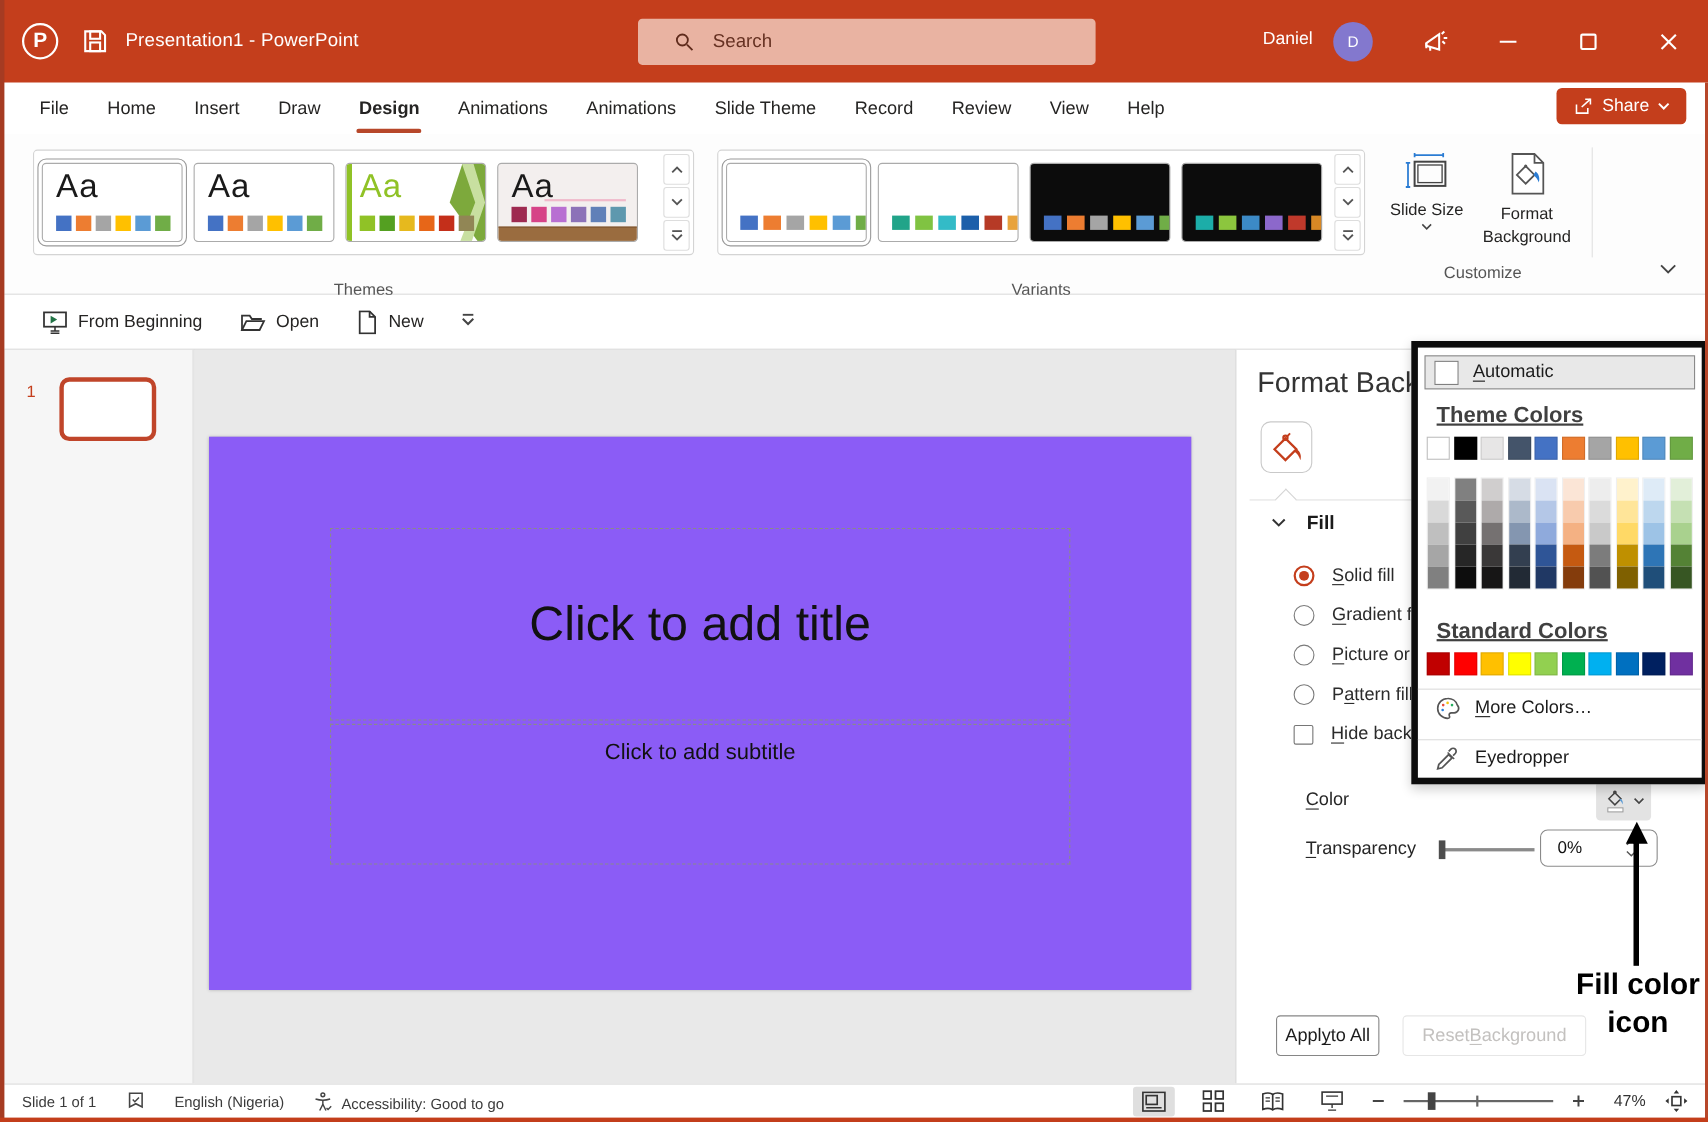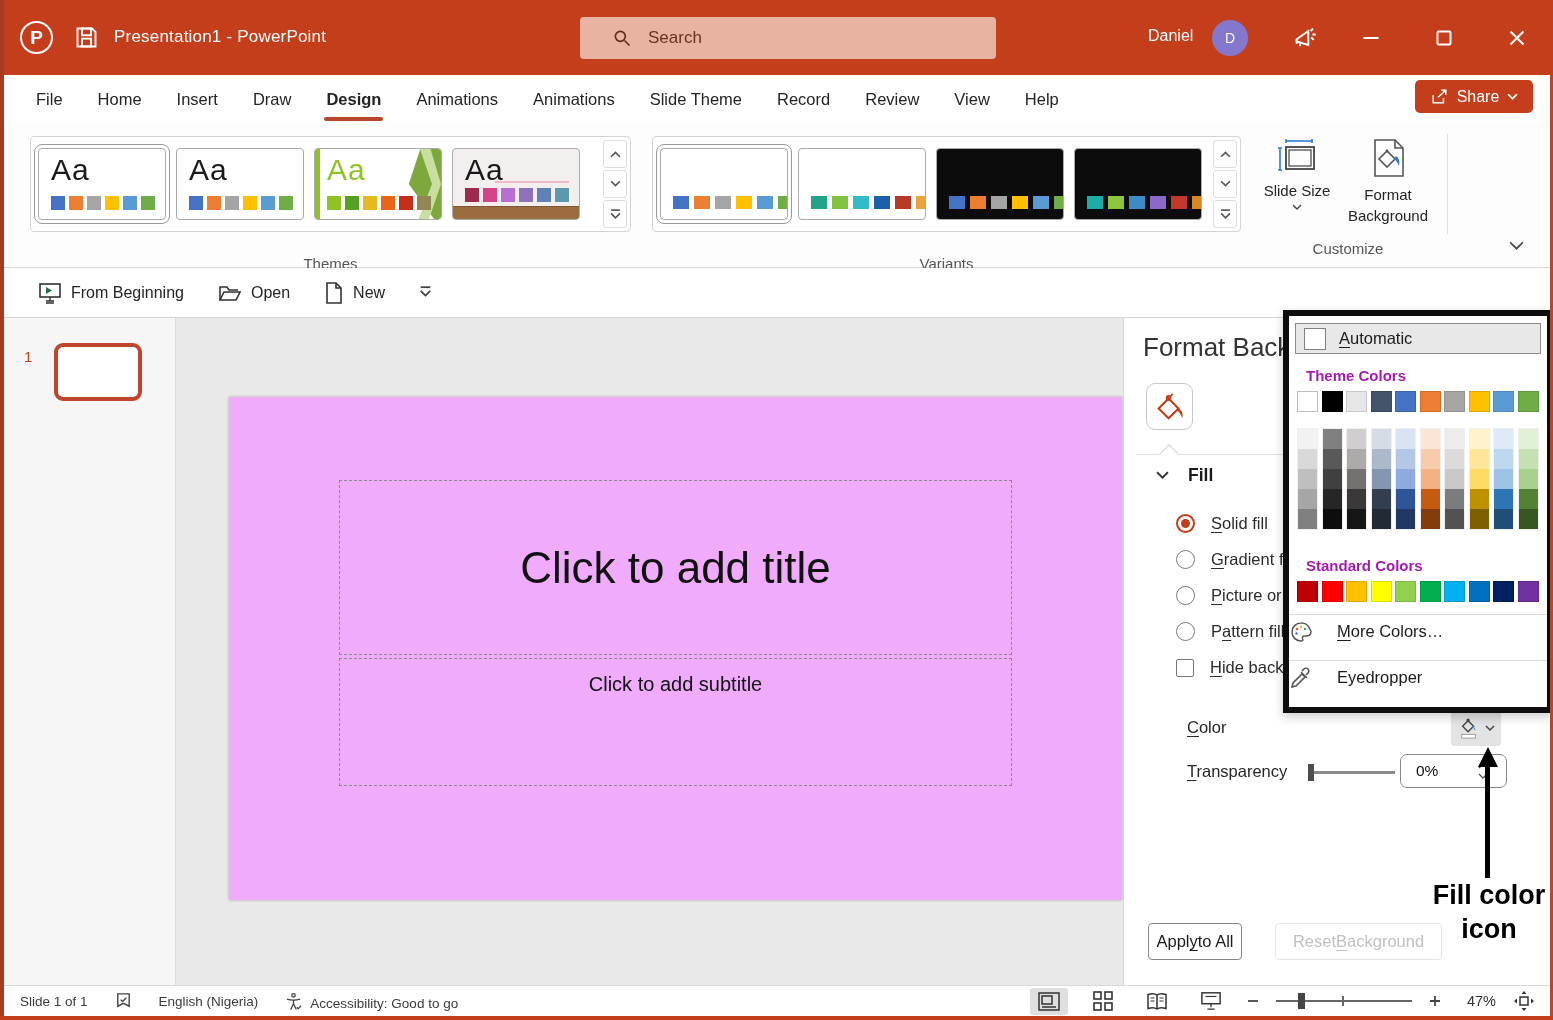--- a/index.html
+++ b/index.html
@@ -78,22 +78,22 @@
   .qb-item { display:flex; align-items:center; gap:9px; font-size:16px; color:#252423; padding:6px 10px; }
 
   
   .workarea { left:4px; top:318px; width:1546px; height:667px; background:#E9E9E9; }
   .thumb-panel { position:absolute; left:0; top:0; width:172px; height:667px; background:#F6F6F6;
                  border-right:1px solid #DCDCDC; }
   .thumb-num { position:absolute; left:20px; top:30px; color:#C43E1C; font-size:15px; }
   .slide-thumb { position:absolute; left:50px; top:25px; width:88px; height:58px; background:#fff;
                  border:4px solid #C0452A; border-radius:9px; }
   .canvas { position:absolute; left:173px; top:0; width:945px; height:667px; background:#E9E9E9; }
-  .slide { position:absolute; left:13px; top:79px; width:893px; height:503px; background:#f0abfc;
-           box-shadow:0 0 3px rgba(0,0,0,.25);margin-left:39px; }
+  .slide { position:absolute; left:13px; top:79px; width:893px; height:503px; background:#8b5cf6;
+           box-shadow:0 0 3px rgba(0,0,0,.25); }
   .ph { position:absolute; left:110px; width:673px; border:1.5px dashed #8A8A8A; }
   .ph-title { top:83px; height:175px; display:flex; align-items:center; justify-content:center;
               font-size:44px; font-weight:300; color:#111; }
   .ph-sub { top:261px; height:128px; display:flex; justify-content:center; padding-top:14px;
             font-size:20px; color:#111; }
 
   
   .fmt-panel { position:absolute; left:1119px; top:0; width:427px; height:667px; background:#fff;
                border-left:1px solid #D5D5D5; }
   .fmt-title { position:absolute; left:19px; top:14px; font-size:26px; color:#333; }
@@ -115,39 +115,39 @@
                border-radius:4px; display:flex; align-items:center; justify-content:center; gap:5px; }
   .trans-label { position:absolute; left:63px; top:444px; font-size:16.5px; }
   .trans-track { position:absolute; left:187px; top:453px; width:84px; height:2.5px; background:#8A8A8A; }
   .trans-thumb { position:absolute; left:184px; top:446px; width:6px; height:17px; background:#4D4D4D; }
   .trans-box { position:absolute; left:276px; top:436px; width:107px; height:34px; border:1px solid #8A8A8A;
                border-radius:7px; background:#fff; display:flex; align-items:center; }
   .trans-box input { border:none; outline:none; width:70px; padding-left:15px; font-size:15.5px;
                      font-family:"Liberation Sans",sans-serif; color:#111; background:transparent; }
   .btn { position:absolute; top:605px; height:37px; border-radius:4px; background:#fff; font-size:16.5px;
          display:flex; align-items:center; justify-content:center; }
-  .btn-apply { left:24px; width:94px; border:1px solid #868686; color:#1b1b1b; }
+  .btn-apply { left:36px; width:94px; border:1px solid #868686; color:#1b1b1b; }
   .btn-reset { left:151px; width:167px; border:1px solid #E6E6E6; color:#C3C1BF; }
   .ul { text-decoration:underline; text-underline-offset:2.5px; }
 
   
   .picker-frame { left:1283px; top:310px; width:270px; height:403px; border:6px solid #0D0D0D;
                   background:#fff; z-index:40; box-shadow:0 4px 10px rgba(0,0,0,.2); }
   .auto-row { margin:7px 6px 0 6px; height:31px; background:#E8E8E8; border:1px solid #8A8A8A;
               display:flex; align-items:center; gap:13px; padding-left:8px; font-size:16.5px; color:#1b1b1b; }
   .auto-swatch { width:22px; height:22px; background:#fff; border:1px solid #808080; flex:none; }
-  .pick-hdr { margin:13px 0 0 17px; font-size:15px; font-weight:700; color:#a21caf; }
+  .pick-hdr { margin:13px 0 0 17px; font-size:20px; font-weight:700; color:#404040;text-decoration:underline; }
   .swatch-row { display:flex; justify-content:space-between; padding:0 8px; margin-top:7px; }
   .swatch { width:21px; height:21px; border:1px solid rgba(0,0,0,.12); }
   .variant-grid { display:flex; justify-content:space-between; padding:0 8px; margin-top:16px; }
   .v-col { width:21px; display:flex; flex-direction:column; border:1px solid #EFEFEF; }
   .v-cell { width:100%; height:20px; }
   .std-gap { margin-top:27px; }
   .pick-sep { border-top:1px solid #DCDCDC; margin:12px 0 0 0; }
-  .pick-item { height:33px; display:flex; align-items:center; gap:24px; padding-left:0;
+  .pick-item { height:33px; display:flex; align-items:center; gap:13px; padding-left:15px;
                font-size:16.5px; color:#1b1b1b; }
 
   
   .anno-head { left:1478px; top:747px; width:0; height:0; border-left:10px solid transparent;
                border-right:10px solid transparent; border-bottom:20px solid #000; z-index:60; }
   .anno-shaft { left:1485px; top:765px; width:5px; height:113px; background:#000; z-index:60; }
   .anno-text { left:1400px; top:878px; width:178px; text-align:center; font-weight:700; font-size:27px;
                line-height:34px; color:#000; z-index:60; font-family:"Liberation Sans",sans-serif; }
 
   

